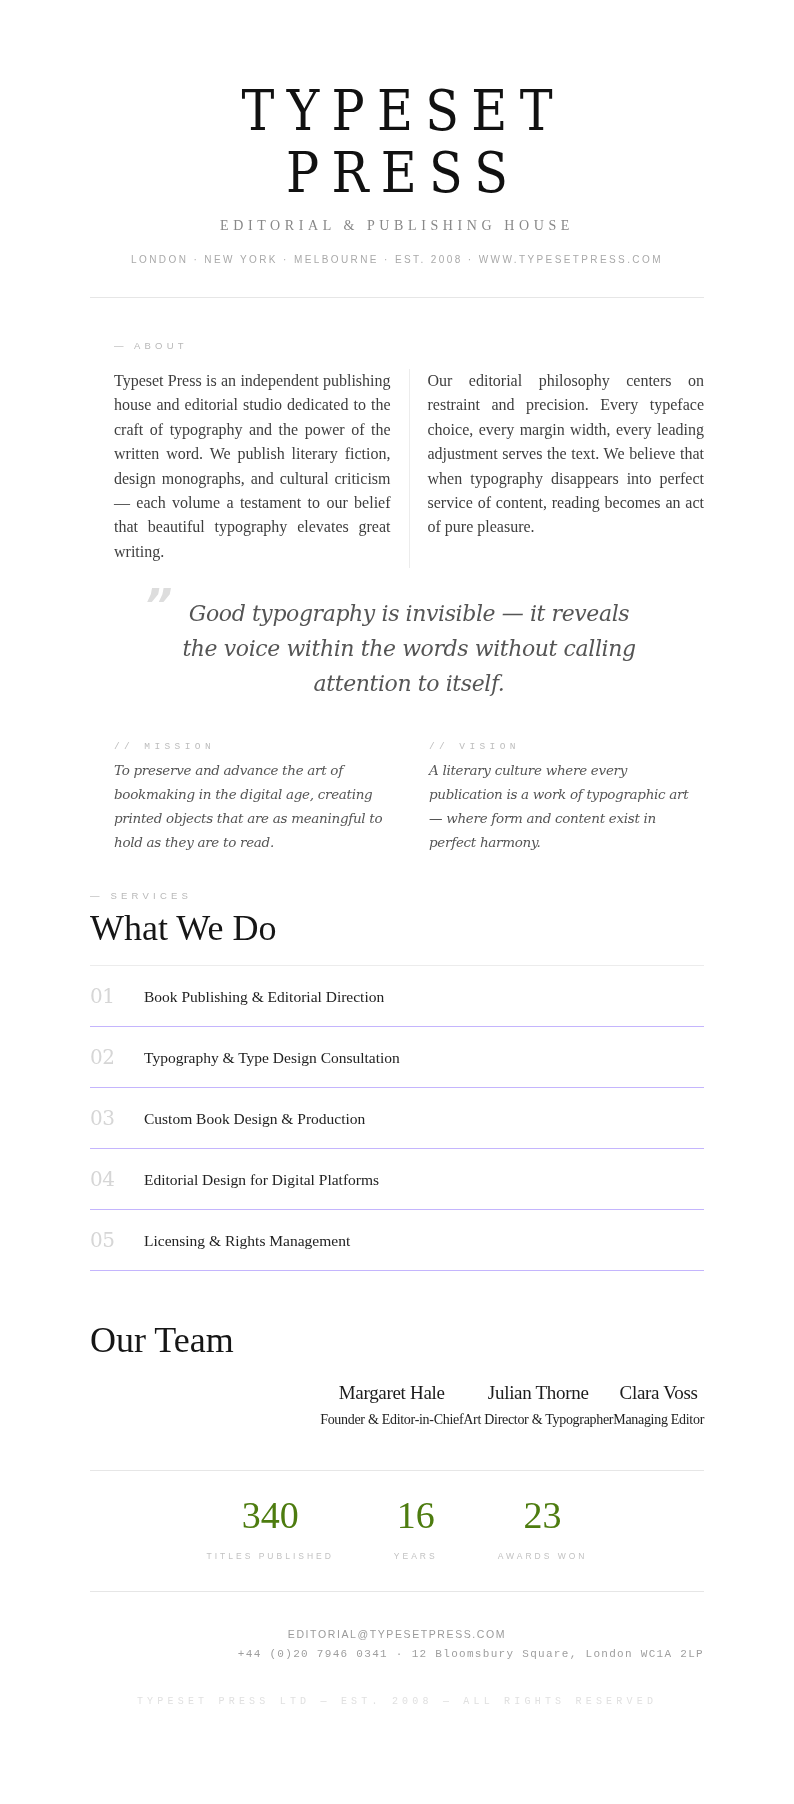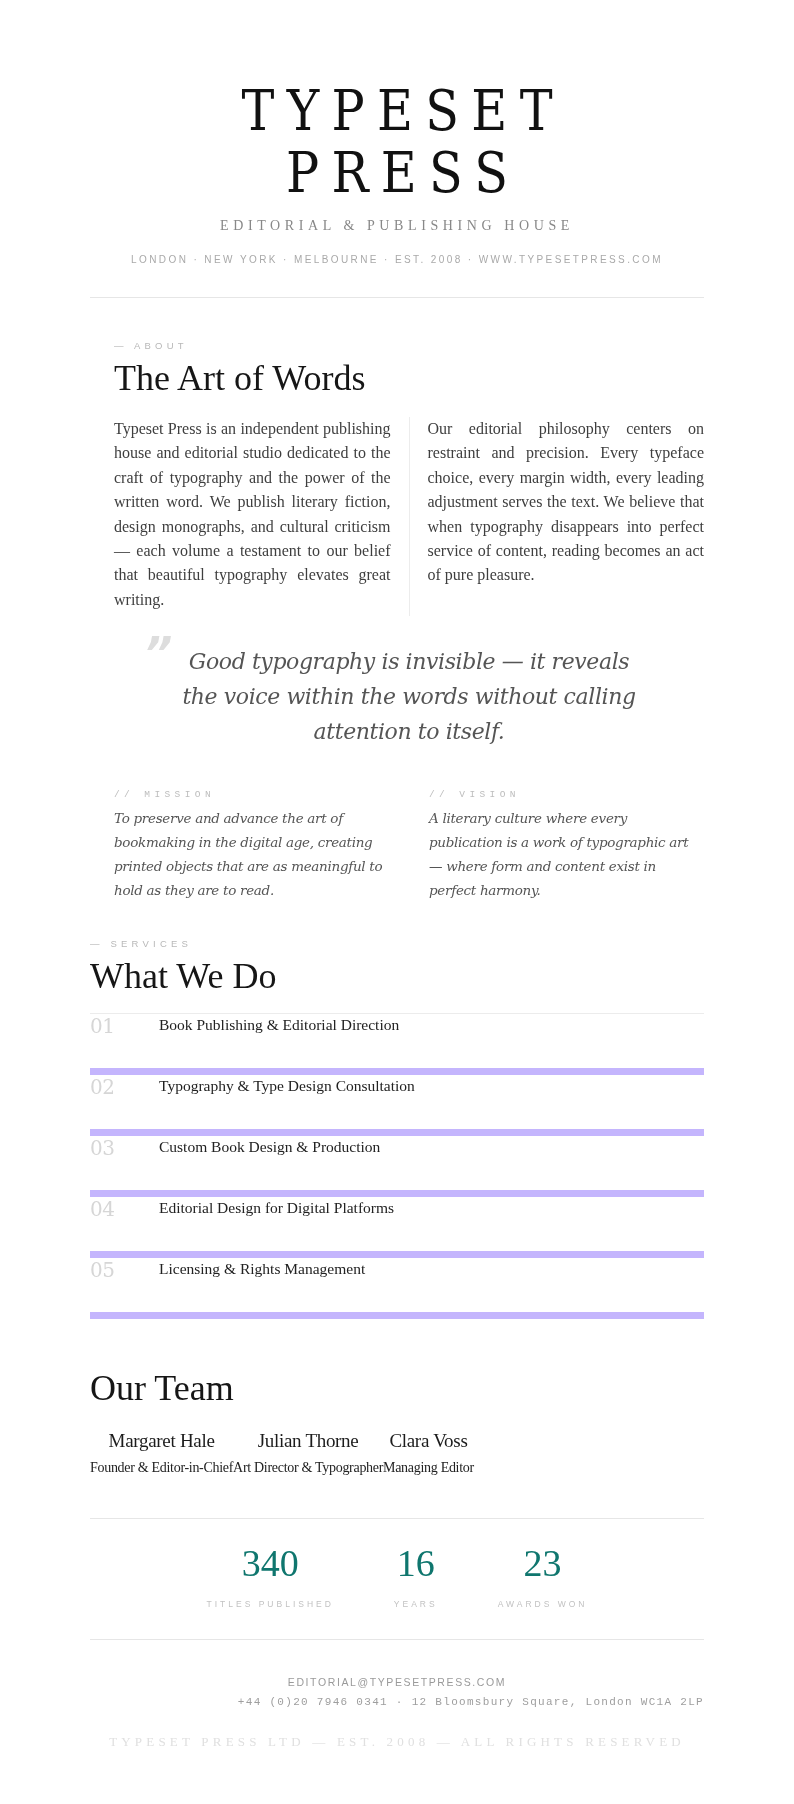--- a/index.html
+++ b/index.html
@@ -141,43 +141,42 @@
 
   
   .services { padding-top: 36px; }
   .services-list {
     margin-top: 16px;
     list-style: none;
     border-top: 1px solid #ececec;
   }
   .service-row {
     display: flex;
-    align-items: flex-start;
+    align-items: center;
     height: 61px;
-    border-bottom: 7px solid #c4b5fd;
-    gap: 15px;
+    border-bottom: 1px solid #c4b5fd;
   }
   .service-num {
     width: 54px;
     font-family: "DejaVu Serif", serif;
     font-size: 20px;
     color: #d6d6d6;
     letter-spacing: -0.5px;
   }
   .service-name {
     font-size: 15.5px;
     color: #222222;
     padding-top: 2px;
   }
 
   
   .team { padding-top: 42px; }
   .team-grid {
     display: flex;
-    justify-content: flex-start;
+    justify-content: flex-end;
     margin-top: 20px;
     text-align: center;
   }
   .member-name {
     font-size: 19px;
     line-height: 24px;
     color: #1c1c1c;
     letter-spacing: -0.3px;
   }
   .member-role {
@@ -195,21 +194,21 @@
     justify-content: center;
     padding: 22px 0 30px;
   }
   .stat {
     text-align: center;
     margin: 0 30px;
   }
   .stat-value {
     font-size: 38px;
     line-height: 44px;
-    color: #0f766e;
+    color: #4d7c0f;
   }
   .stat-label {
     margin-top: 14px;
     font-family: "Liberation Sans", sans-serif;
     font-size: 8.5px;
     letter-spacing: 3px;
     color: #c2c2c2;
   }
 
   
@@ -226,23 +225,23 @@
   }
   .footer-address {
     margin-top: 8px;
     font-family: "Liberation Mono", monospace;
     font-size: 11px;
     letter-spacing: 1.3px;
     color: #9e9e9e;
     text-align: right;
   }
   .footer-legal {
-    margin-top: 26px;
-    font-family: Liberation Serif, serif;
-    font-size: 13px;
+    margin-top: 36px;
+    font-family: Liberation Mono, monospace;
+    font-size: 10px;
     letter-spacing: 4.2px;
     color: #e0e0e0;
   }
 </style>
 </head>
 <body>
 
 <div class="page">
 
   <header class="masthead">
@@ -250,21 +249,20 @@
       <span>TYPESET</span>
       <span>PRESS</span>
     </h1>
     <div class="masthead-subtitle">EDITORIAL &amp; PUBLISHING HOUSE</div>
     <div class="masthead-meta">LONDON · NEW YORK · MELBOURNE · EST. 2008 · WWW.TYPESETPRESS.COM</div>
   </header>
   <hr class="rule masthead-rule">
 
   <section class="about">
     <div class="section-label">— ABOUT</div>
-    <h2 class="section-title">The Art of Words</h2>
     <div class="about-cols">
       <p class="about-col left">Typeset Press is an independent publishing house and editorial studio dedicated to the craft of typography and the power of the written word. We publish literary fiction, design monographs, and cultural criticism — each volume a testament to our belief that beautiful typography elevates great writing.</p>
       <p class="about-col right">Our editorial philosophy centers on restraint and precision. Every typeface choice, every margin width, every leading adjustment serves the text. We believe that when typography disappears into perfect service of content, reading becomes an act of pure pleasure.</p>
     </div>
 
     <blockquote class="quote">
       <span class="quote-mark">”</span>
       <p class="quote-text">Good typography is invisible — it reveals the voice within the words without calling attention to itself.</p>
     </blockquote>
 

